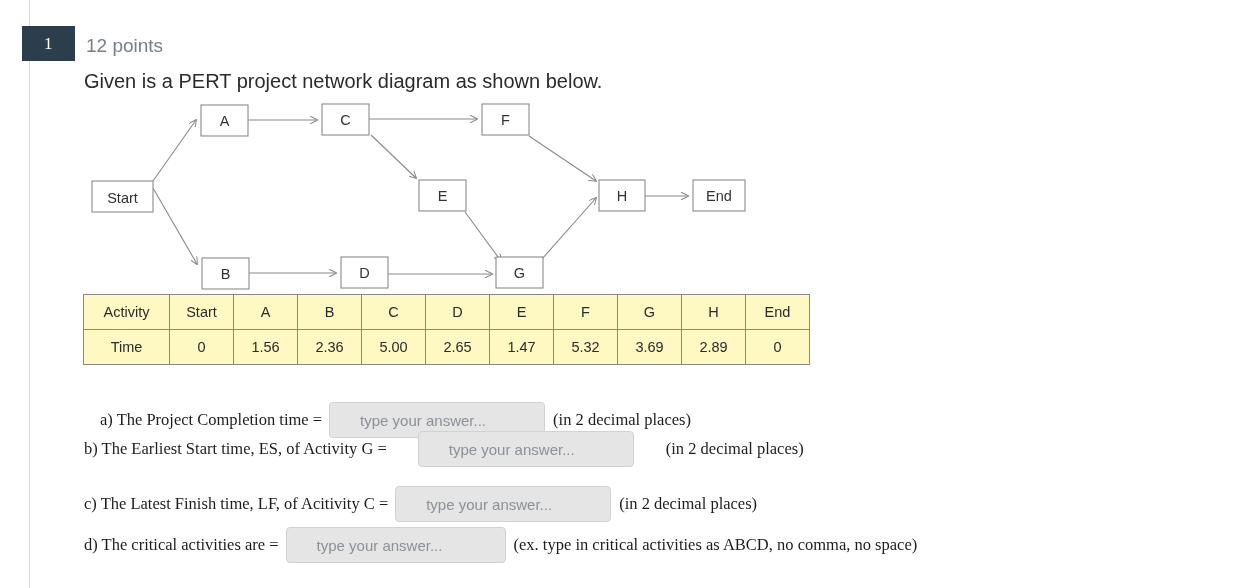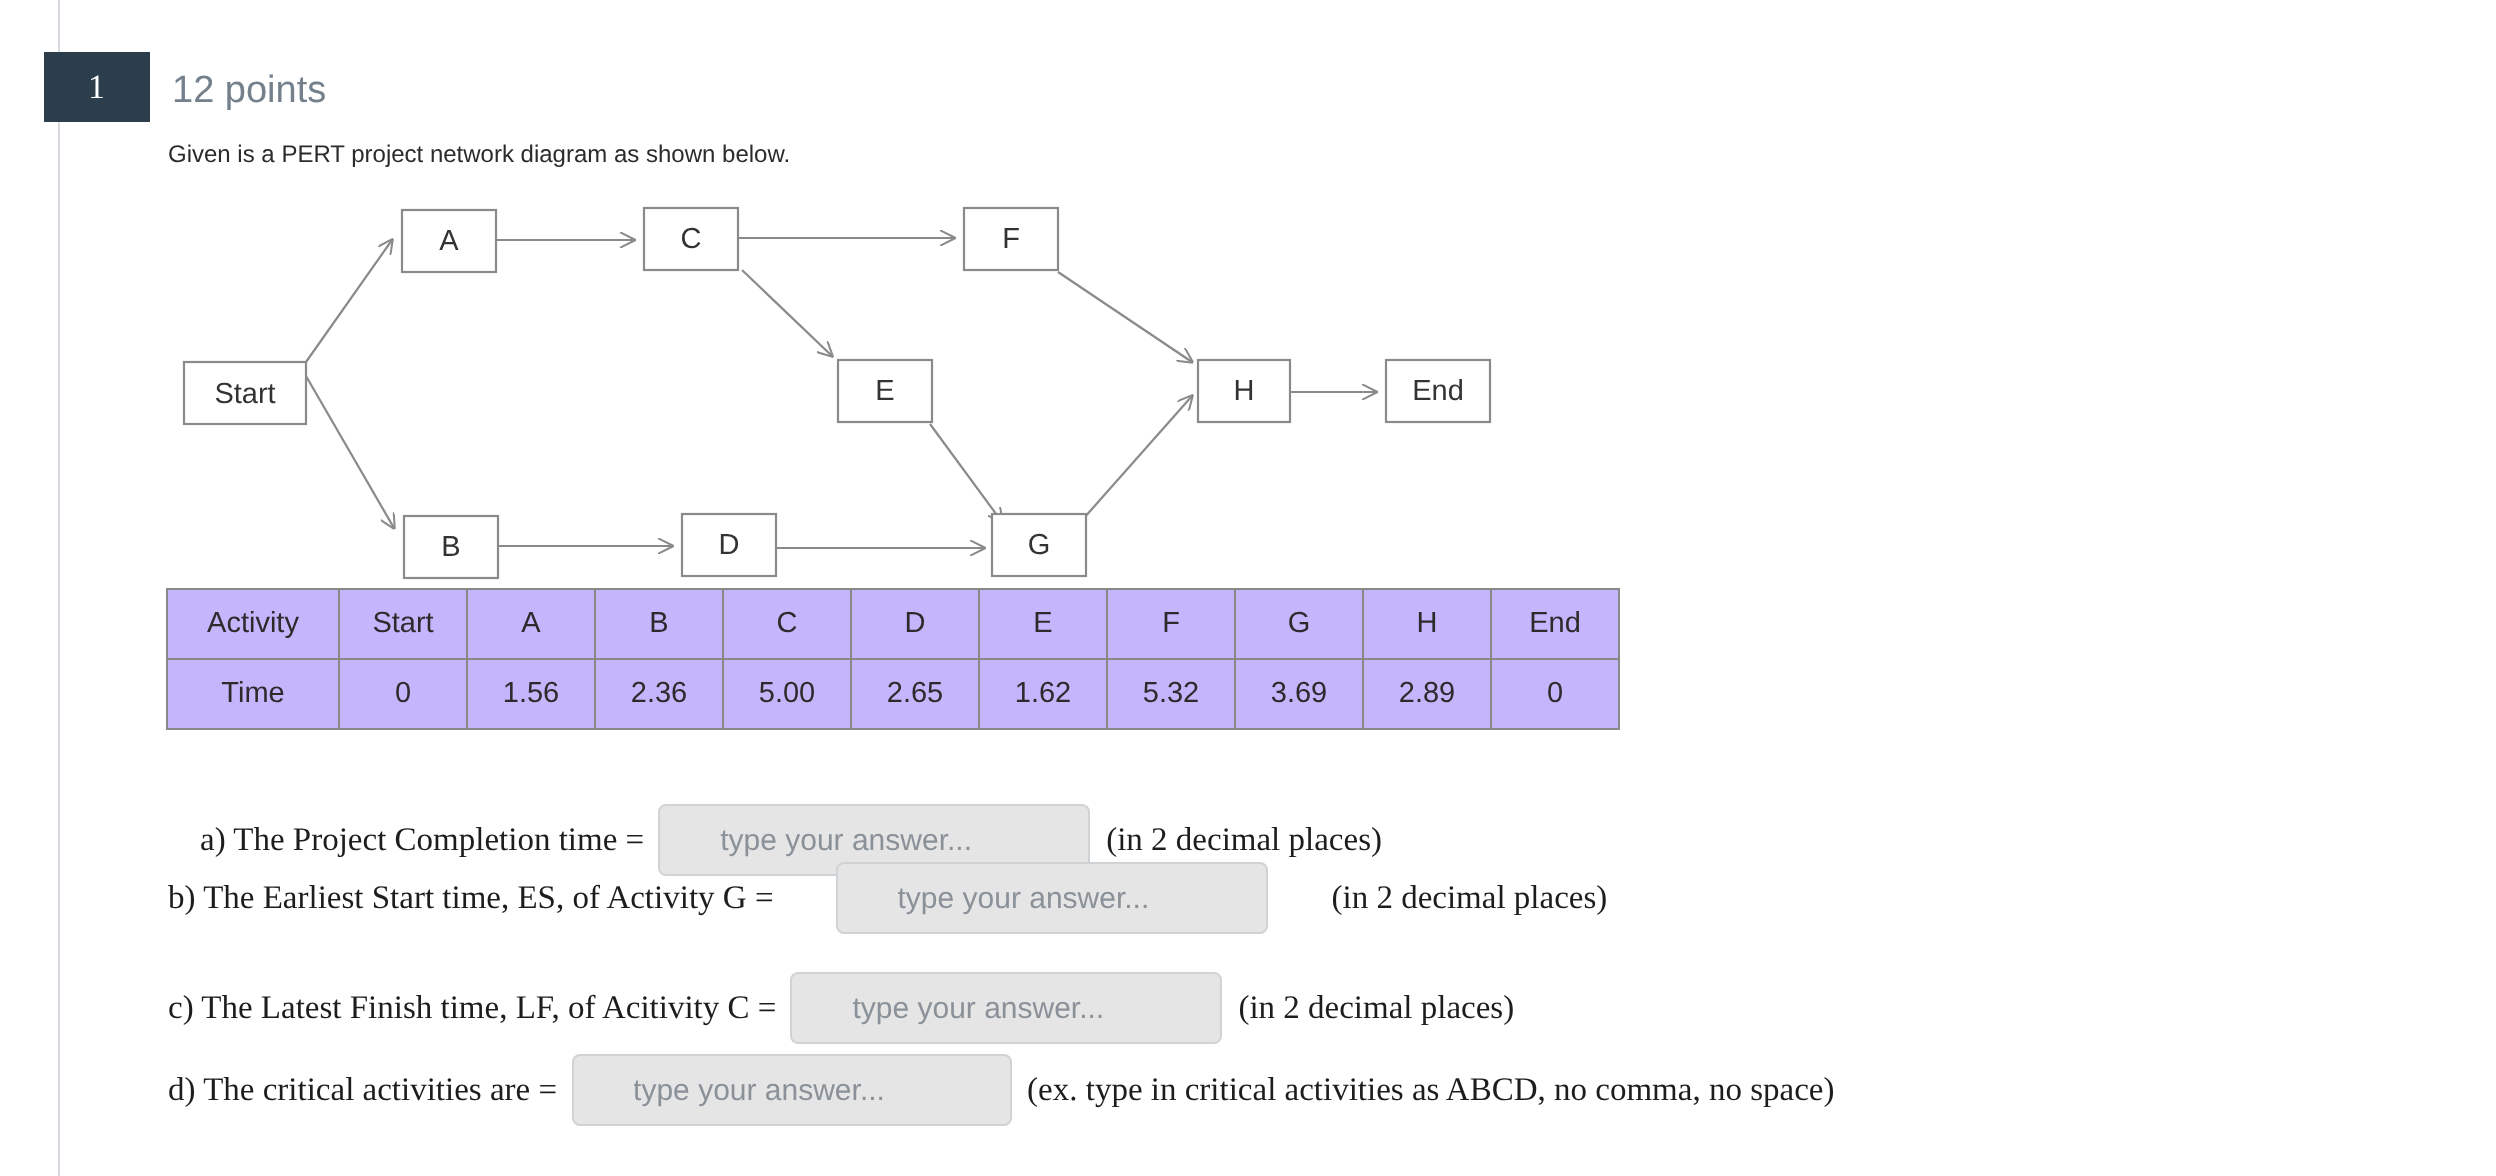--- a/index.html
+++ b/index.html
@@ -51,21 +51,21 @@
     font-size: 19px;
     color: #74808b;
     font-family: "Liberation Sans", sans-serif;
   }
 
   
   #prompt {
     position: absolute;
     left: 84px;
     top: 70px;
-    font-size: 12px;
+    font-size: 20px;
     color: #2b2b2b;
     font-family: "Liberation Sans", sans-serif;
     white-space: nowrap;
   }
 
   
   #diagram-wrap {
     position: absolute;
     left: 84px;
     top: 98px;
@@ -93,21 +93,21 @@
 
   
   #pert-table {
     position: absolute;
     left: 83px;
     top: 294px;
     border-collapse: collapse;
     font-family: "Liberation Sans", sans-serif;
     font-size: 14.5px;
     color: #2b2b2b;
-    background: #c4b5fd;
+    background: #fef9c3;
   }
   #pert-table td, #pert-table th {
     border: 1px solid #888888;
     text-align: center;
     font-weight: normal;
     height: 35px;
     box-sizing: border-box;
     padding: 0 6px;
   }
   #pert-table .c-label { width: 86px; }
@@ -255,21 +255,21 @@
       <td class="c-val">H</td>
       <td class="c-val">End</td>
     </tr>
     <tr>
       <td class="c-label">Time</td>
       <td class="c-val">0</td>
       <td class="c-val">1.56</td>
       <td class="c-val">2.36</td>
       <td class="c-val">5.00</td>
       <td class="c-val">2.65</td>
-      <td class="c-val">1.62</td>
+      <td class="c-val">1.47</td>
       <td class="c-val">5.32</td>
       <td class="c-val">3.69</td>
       <td class="c-val">2.89</td>
       <td class="c-val">0</td>
     </tr>
   </tbody>
 </table>
 
 <div class="ans-row" id="row-a">
   <span class="lead">a) The Project Completion time =</span>

